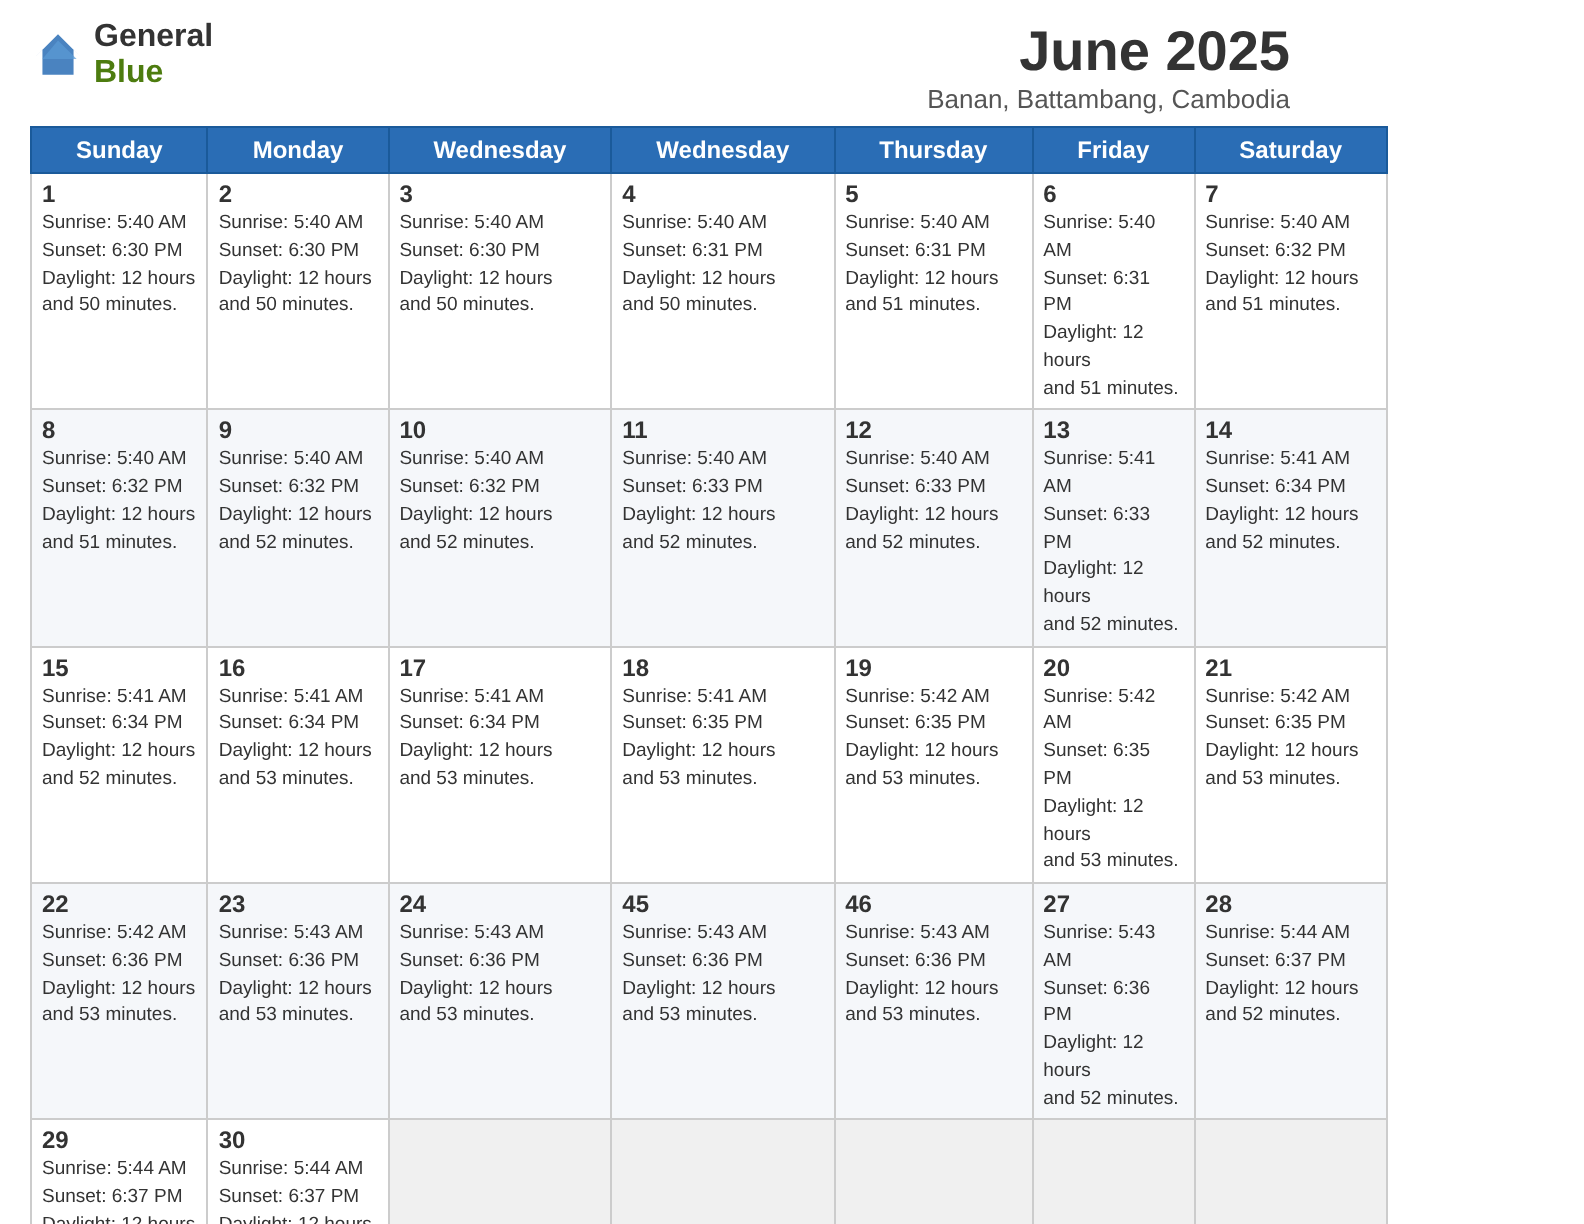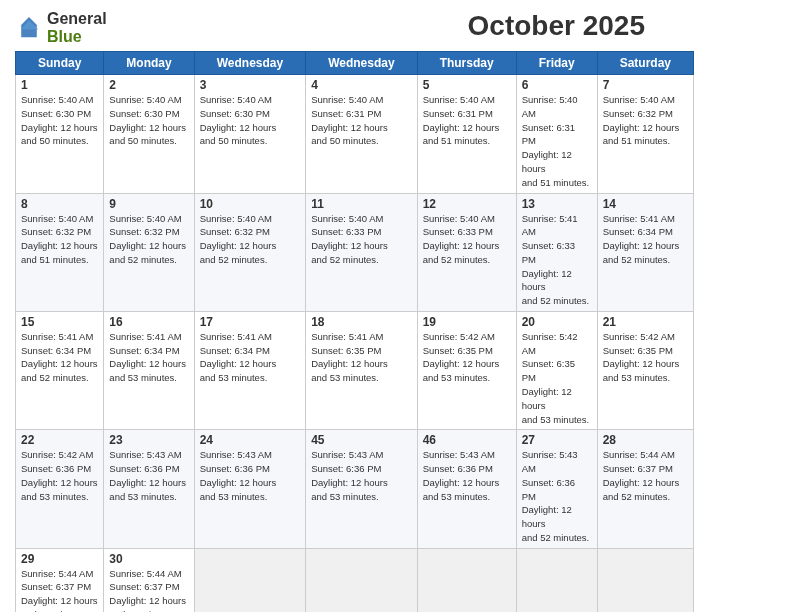--- a/index.html
+++ b/index.html
@@ -103,21 +103,22 @@
       <svg class="logo-icon" viewBox="0 0 36 36" xmlns="http://www.w3.org/2000/svg">
         <polygon points="18,4 32,18 28,14 28,30 8,30 8,14 4,18" fill="#2a6db5" opacity="0.85"></polygon>
         <polygon points="18,8 30,20 8,20" fill="#5b9bd5" opacity="0.7"></polygon>
       </svg>
       <div class="logo-text">
         <span class="logo-general">General</span><br>
         <span class="logo-blue">Blue</span>
       </div>
     </div>
     <div class="title-block">
-      <div class="month-title">October 2025</div>
+      <div class="month-title">June 2025</div>
+      <div class="location">Banan, Battambang, Cambodia</div>
     </div>
   </div>
 
   <table class="calendar">
     <thead>
       <tr>
         <th>Sunday</th>
         <th>Monday</th>
         <th>Wednesday</th>
         <th>Wednesday</th>

